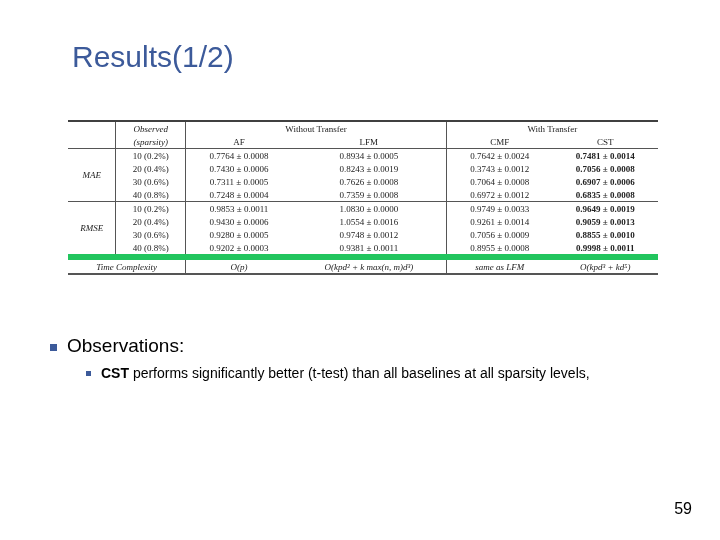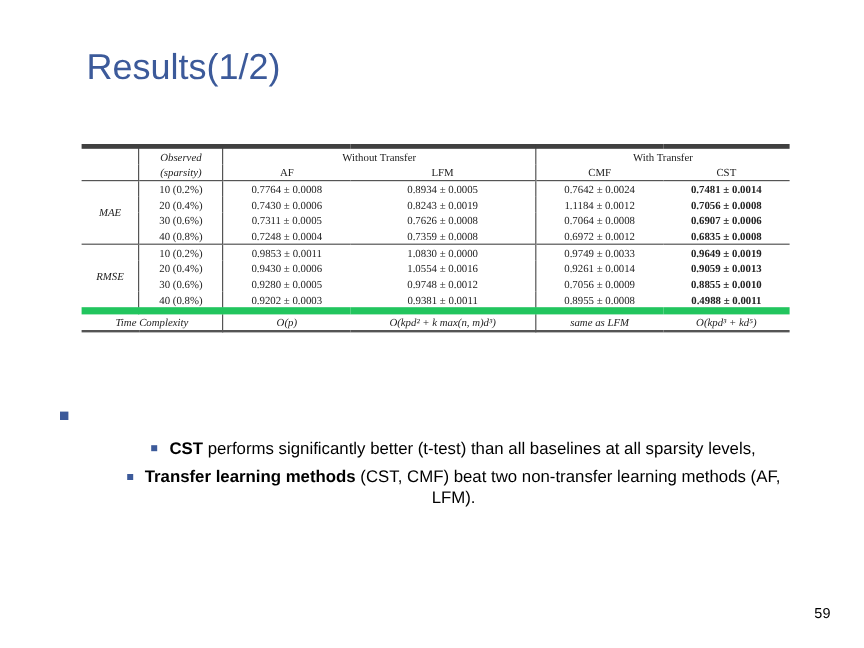--- a/index.html
+++ b/index.html
@@ -1,37 +1,37 @@
 <!DOCTYPE html>
 <html><head>
 <meta charset="utf-8">
 <style>
   html,body{margin:0;padding:0;width:720px;height:540px;background:#fff;font-family:Arial,Helvetica,sans-serif;color:#000;}
   .slide{position:relative;width:720px;height:540px;box-sizing:border-box;}
   .title{position:absolute;left:72px;top:40px;font-size:30px;color:#3c5a9a;font-weight:400;letter-spacing:0px;}
   .table-wrap{position:absolute;left:68px;top:120px;width:590px;font-family:'Times New Roman',serif;font-size:9px;color:#222;}
   table{border-collapse:collapse;width:100%;}
   td,th{padding:1.5px 3px;text-align:center;white-space:nowrap;}
-  .dbl-top{border-top:4px solid #404040;}
+  .dbl-top{border-top:2px solid #404040;}
   .dbl-bot{border-bottom:2px solid #555;}
   .sgl-bot{border-bottom:1px solid #555;}
   .sgl-top{border-top:6px solid #22c55e;}
   .it{font-style:italic;}
   .hdr td{}
   .vr{border-right:1px solid #555;}
   .rowlbl{font-style:italic;}
   .tc{font-family:'Times New Roman',serif;}
   .obs{position:absolute;left:50px;top:335px;width:620px;}
   .obs-h{font-size:19px;color:#000;}
   .sq{display:inline-block;width:7px;height:7px;background:#3c5a9a;margin-right:10px;vertical-align:1px;}
   .sq-sm{display:inline-block;width:5px;height:5px;background:#3c5a9a;margin-right:10px;vertical-align:2px;}
-  ul.pts{list-style:none;padding:0;margin:8px 0 0 36px;text-align:center;}
+  ul.pts{list-style:none;padding:0;margin:8px 0 0 36px;}
   ul.pts li{font-size:14px;color:#000;margin-bottom:6px;line-height:1.25;}
   .b{font-weight:bold;}
-  .pagenum{position:absolute;right:28px;bottom:22px;font-size:12px;color:#000;}
+  .pagenum{position:absolute;right:28px;bottom:22px;font-size:16px;color:#000;}
 </style>
 </head>
 <body>
 
 <div class="slide">
   <div class="title">Results(1/2)</div>
 
   <div class="table-wrap">
     <table>
       <tbody>
@@ -54,21 +54,21 @@
         <td class="vr">10 (0.2%)</td>
         <td>0.7764 ± 0.0008</td>
         <td class="vr">0.8934 ± 0.0005</td>
         <td>0.7642 ± 0.0024</td>
         <td class="b">0.7481 ± 0.0014</td>
       </tr>
       <tr>
         <td class="vr">20 (0.4%)</td>
         <td>0.7430 ± 0.0006</td>
         <td class="vr">0.8243 ± 0.0019</td>
-        <td>1.1184 ± 0.0012</td>
+        <td>0.3743 ± 0.0012</td>
         <td class="b">0.7056 ± 0.0008</td>
       </tr>
       <tr>
         <td class="vr">30 (0.6%)</td>
         <td>0.7311 ± 0.0005</td>
         <td class="vr">0.7626 ± 0.0008</td>
         <td>0.7064 ± 0.0008</td>
         <td class="b">0.6907 ± 0.0006</td>
       </tr>
       <tr class="sgl-bot">
@@ -99,42 +99,39 @@
         <td>0.9280 ± 0.0005</td>
         <td class="vr">0.9748 ± 0.0012</td>
         <td>0.7056 ± 0.0009</td>
         <td class="b">0.8855 ± 0.0010</td>
       </tr>
       <tr class="dbl-bot">
         <td class="vr">40 (0.8%)</td>
         <td>0.9202 ± 0.0003</td>
         <td class="vr">0.9381 ± 0.0011</td>
         <td>0.8955 ± 0.0008</td>
-        <td class="b">0.4988 ± 0.0011</td>
+        <td class="b">0.9998 ± 0.0011</td>
       </tr>
 
       <tr class="dbl-bot sgl-top">
         <td colspan="2" class="it vr">Time Complexity</td>
         <td class="it tc">O(p)</td>
         <td class="it tc vr">O(kpd² + k max(n, m)d³)</td>
         <td class="it tc">same as LFM</td>
         <td class="it tc">O(kpd³ + kd⁵)</td>
       </tr>
     </tbody>
       </table>
   </div>
 
   <div class="obs">
     <div class="obs-h">
-      <span class="sq"></span>
+      <span class="sq"></span><span>Observations:</span>
     </div>
     <ul class="pts">
       <li>
         <span class="sq-sm"></span><span class="b">CST</span><span> performs significantly better (t-test) than all baselines at all sparsity levels,</span>
-      </li>
-      <li>
-        <span class="sq-sm"></span><span class="b">Transfer learning methods</span><span> (CST, CMF) beat two non-transfer learning methods (AF, LFM).</span>
       </li>
     </ul>
   </div>
 
   <div class="pagenum">59</div>
 </div>
 
 </body></html>

